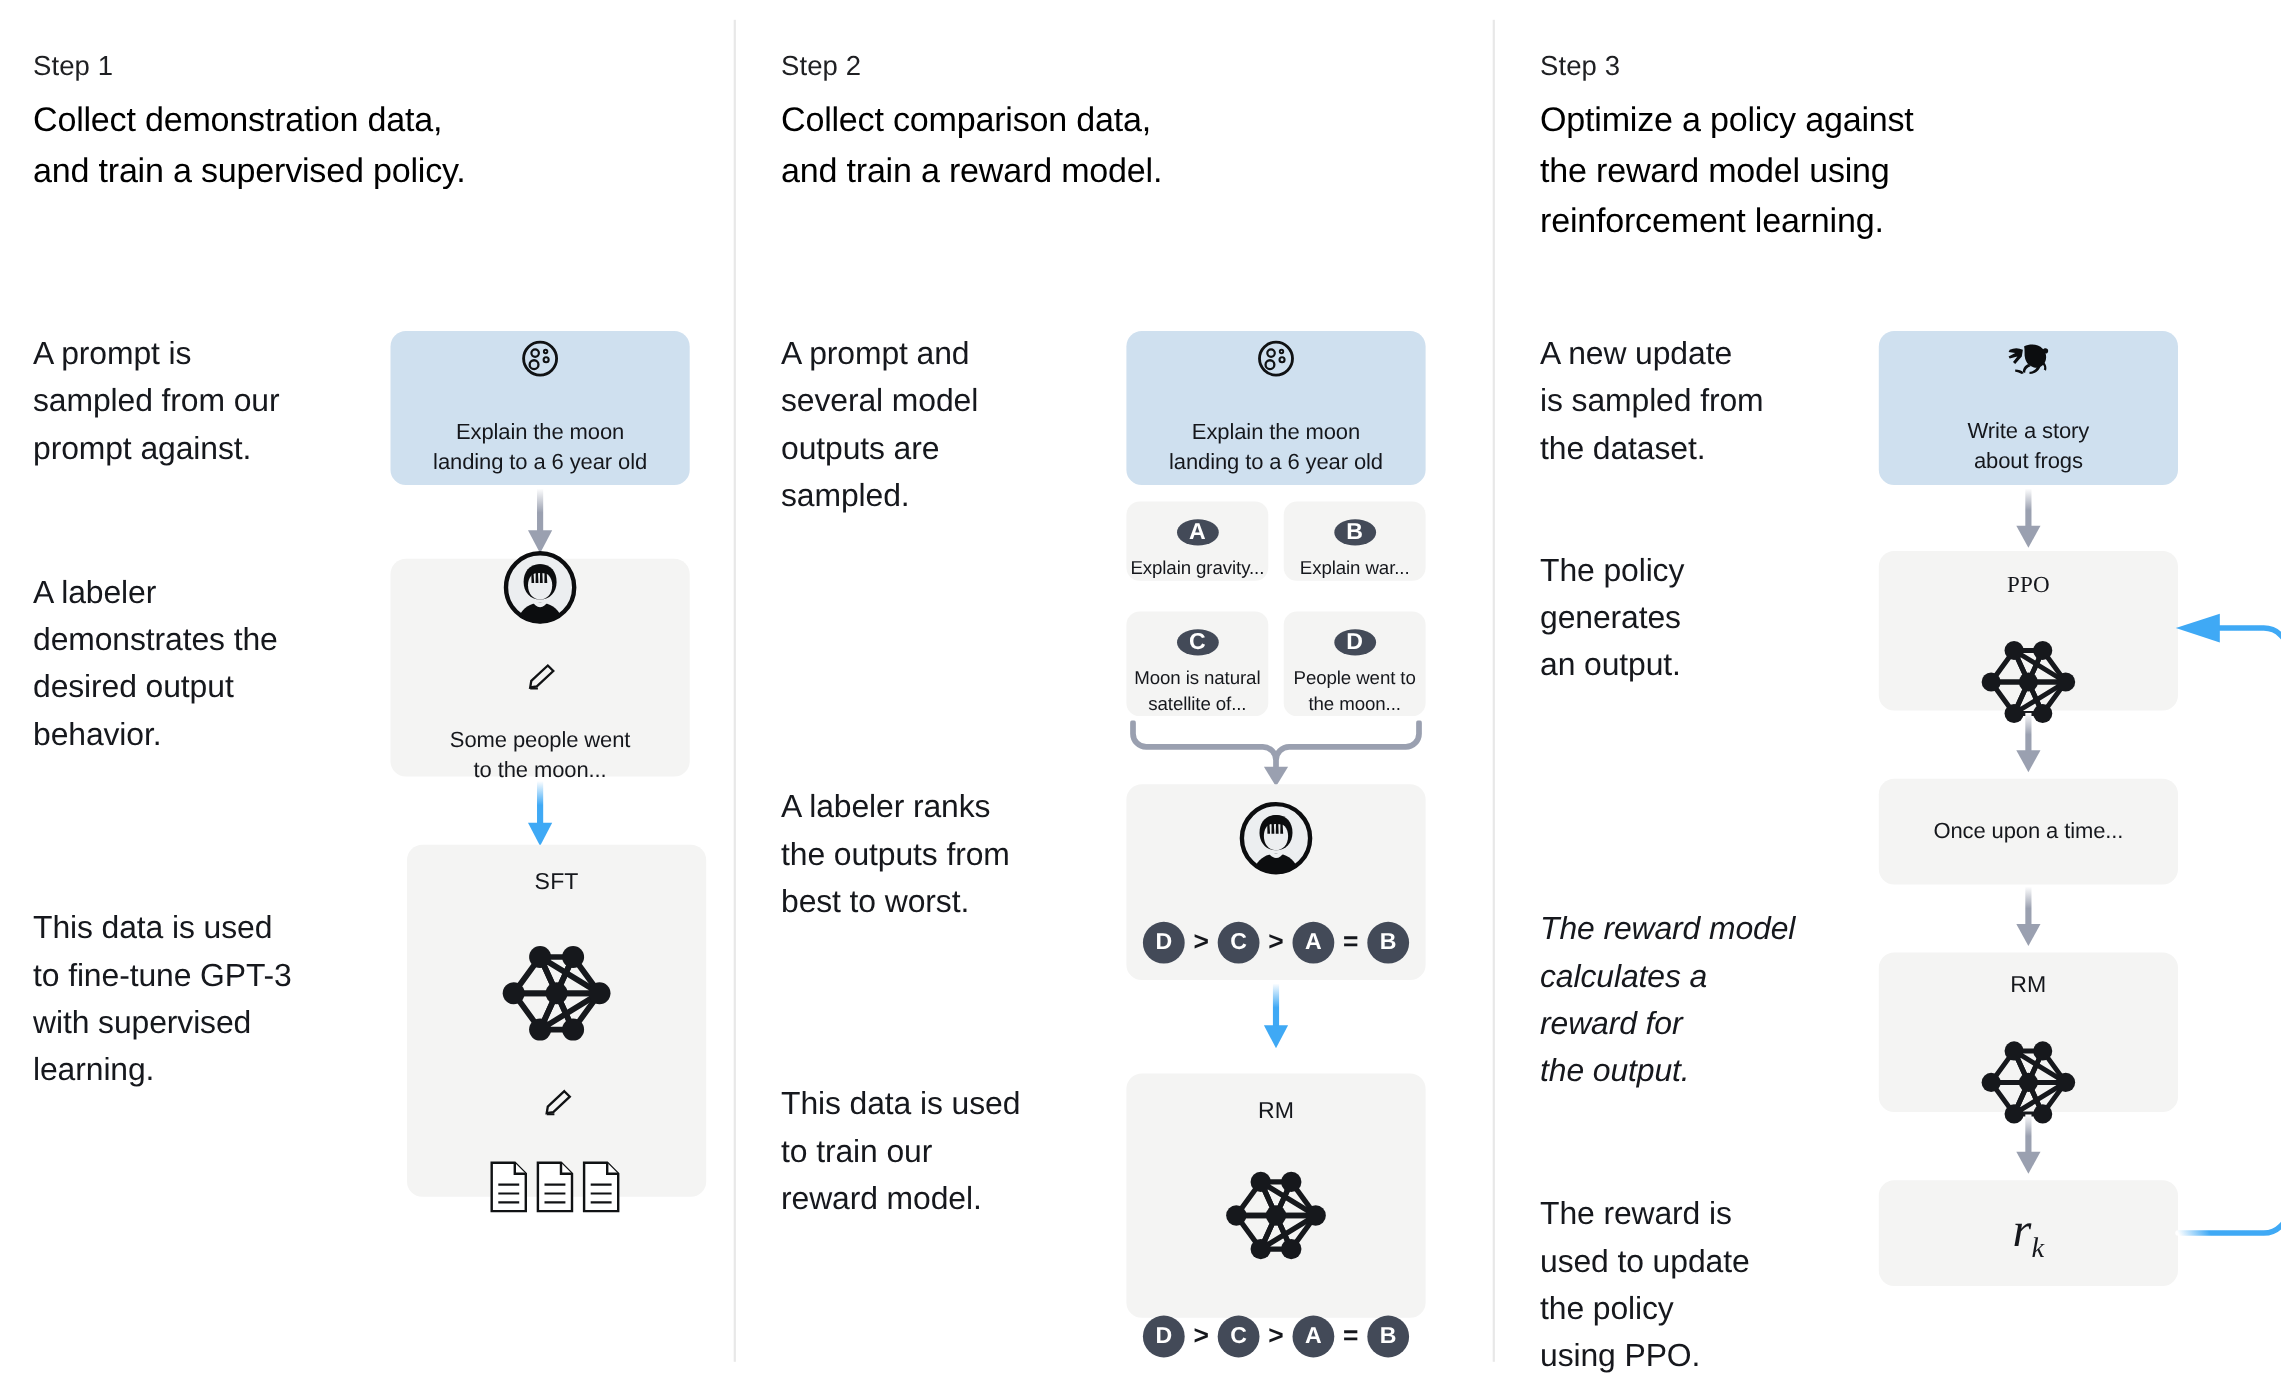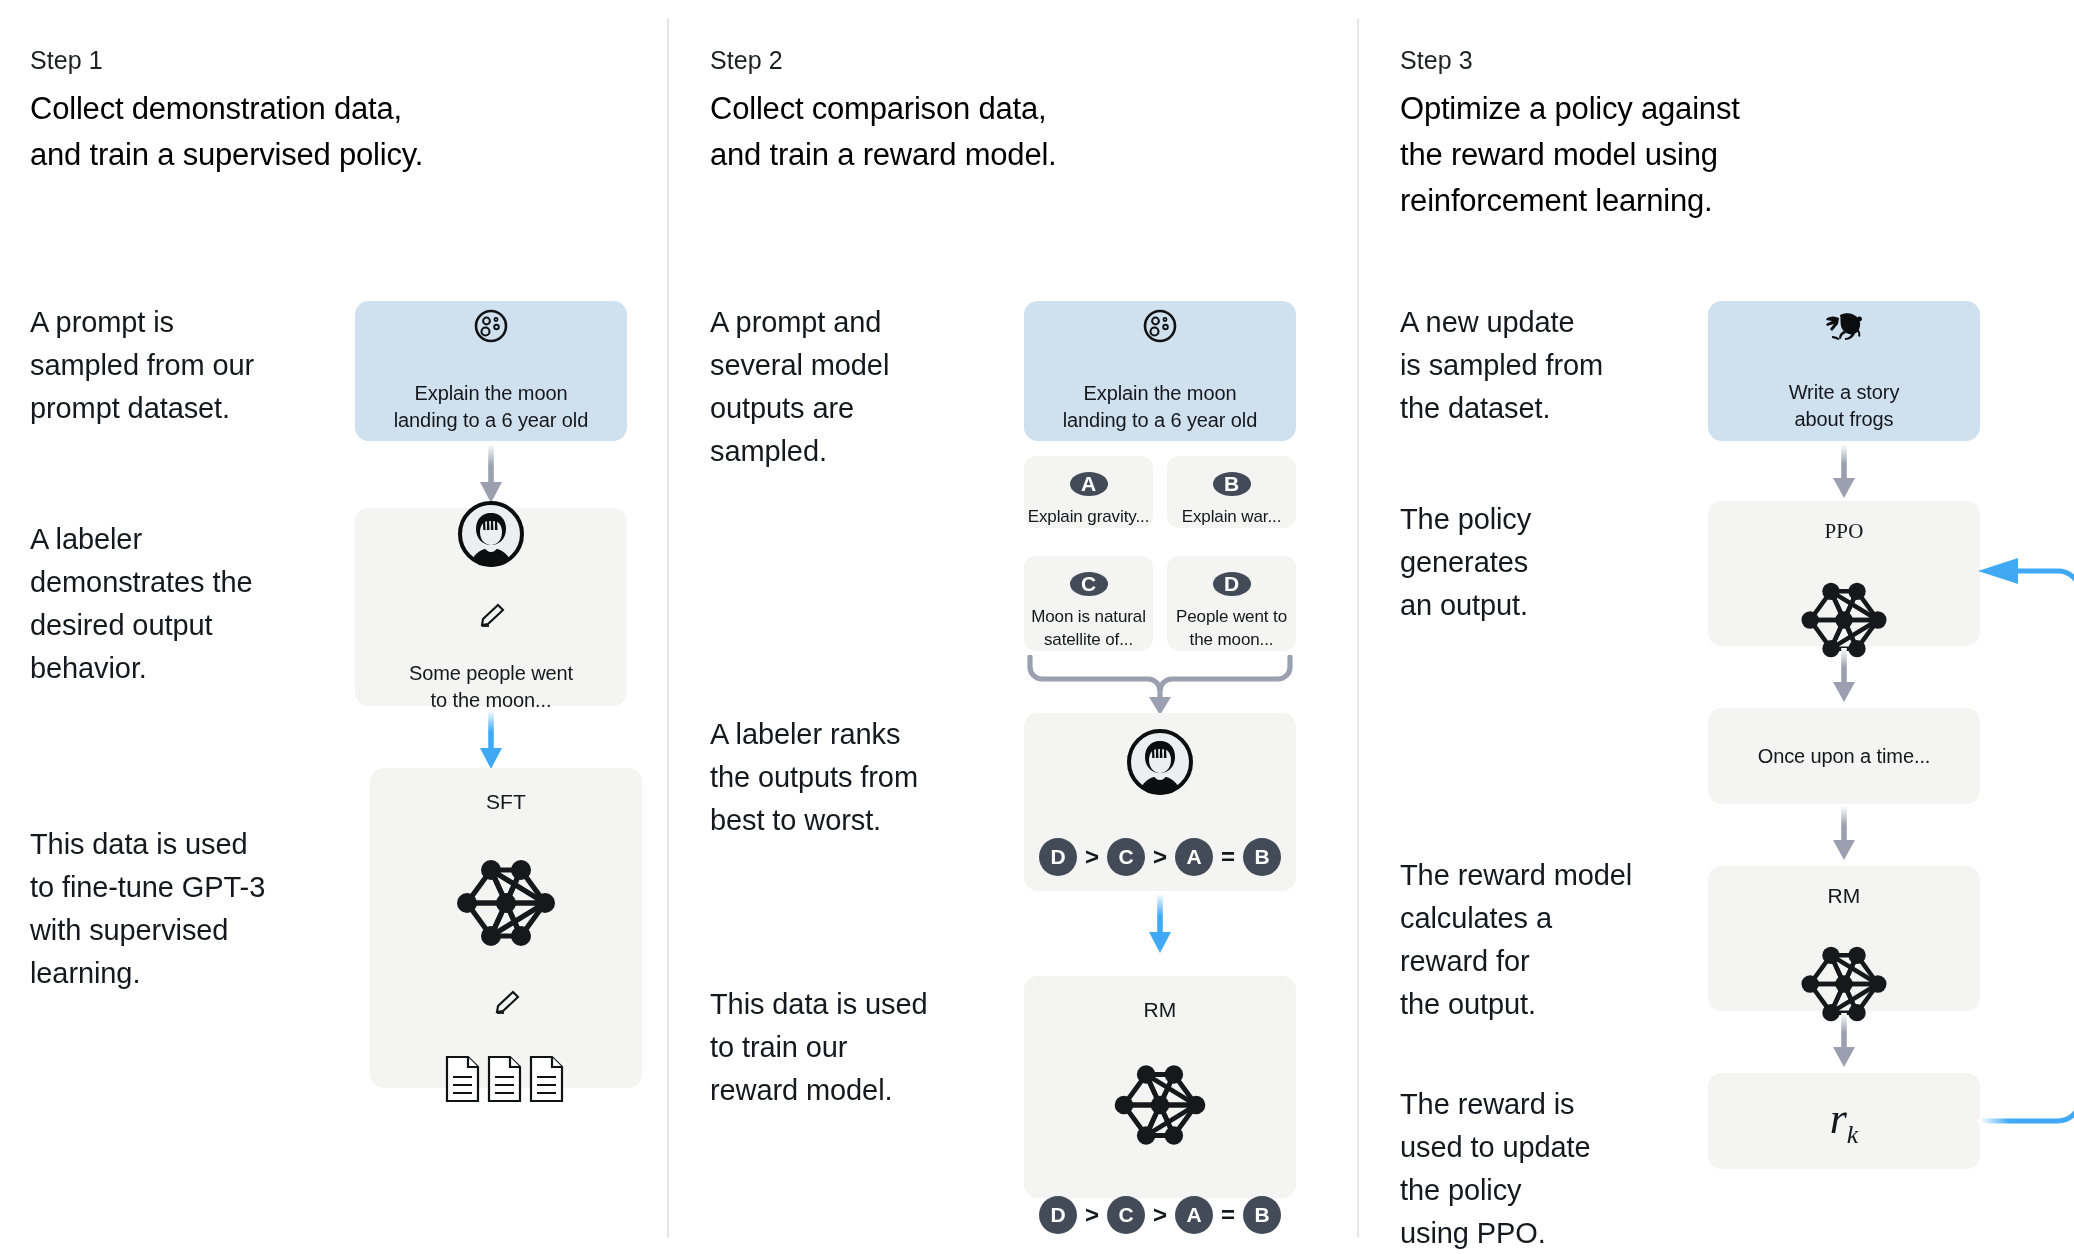--- a/index.html
+++ b/index.html
@@ -154,21 +154,21 @@
   <div class="divider d2"></div>
 
   <div class="column col1">
     <div class="col-inner">
       <div class="step-label" style="left:0px; top:18px;">Step 1</div>
       <div class="step-title" style="left:0px; top:58px;">Collect demonstration data,
 and train a supervised policy.</div>
 
       <div class="narr" style="left:0px; top:273px; width:320px;">A prompt is
 sampled from our
-prompt dataset.</div>
+prompt against.</div>
       <div class="narr" style="left:0px; top:490px; width:320px;">A labeler
 demonstrates the
 desired output
 behavior.</div>
       <div class="narr" style="left:0px; top:795px; width:320px;">This data is used
 to fine-tune GPT-3
 with supervised
 learning.</div>
 
       <div class="card blue" style="left:325px; top:273px; width:272px; height:140px;">
@@ -450,21 +450,21 @@
       <div class="step-title" style="left:0px; top:58px;">Optimize a policy against
 the reward model using
 reinforcement learning.</div>
 
       <div class="narr" style="left:0px; top:273px; width:300px;">A new update
 is sampled from
 the dataset.</div>
       <div class="narr" style="left:0px; top:470px; width:300px;">The policy
 generates
 an output.</div>
-      <div class="narr" style="left:0px; top:826px; width:300px;">The reward model
+      <div class="narr" style="left:0px; top:796px; width:300px;font-style:italic;">The reward model
 calculates a
 reward for
 the output.</div>
       <div class="narr" style="left:0px; top:1055px; width:300px;">The reward is
 used to update
 the policy
 using PPO.</div>
 
       <div class="card blue" style="left:308px; top:273px; width:272px; height:140px;">
         <span style="margin-bottom:8px;">

